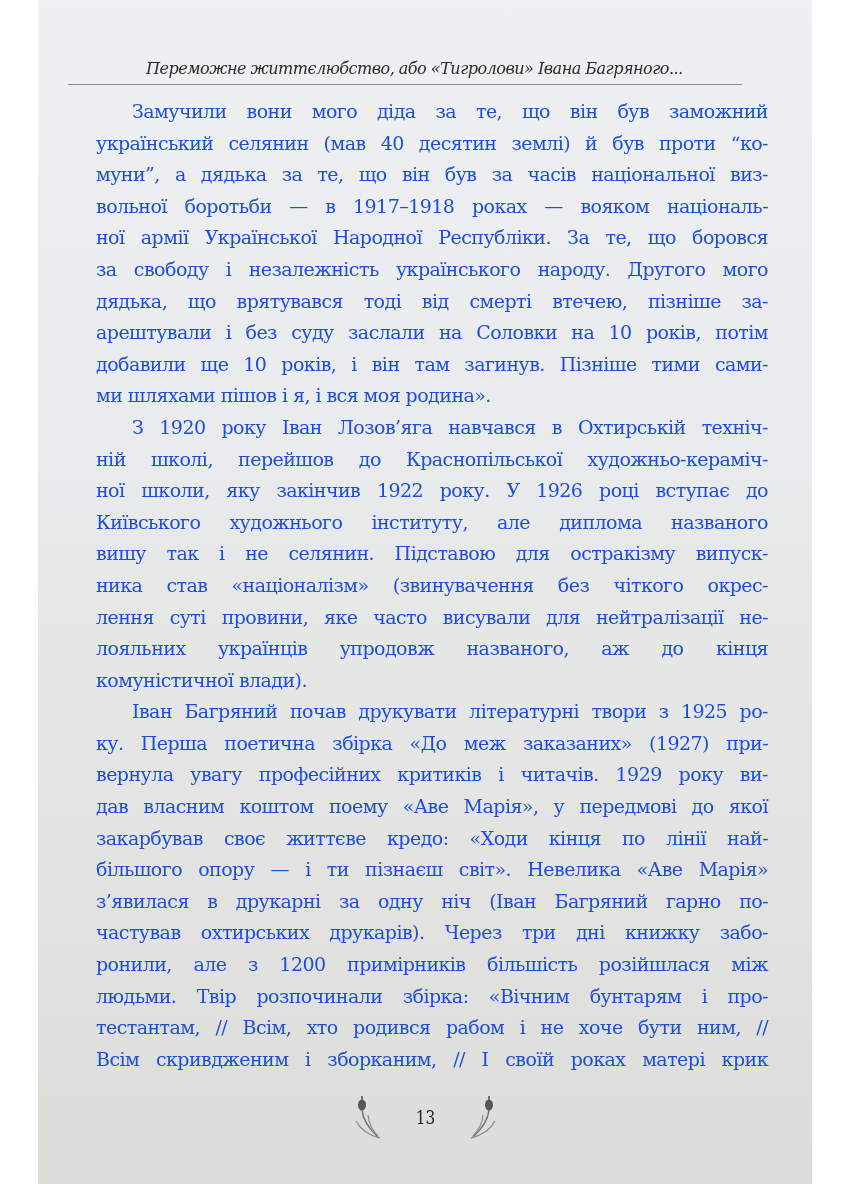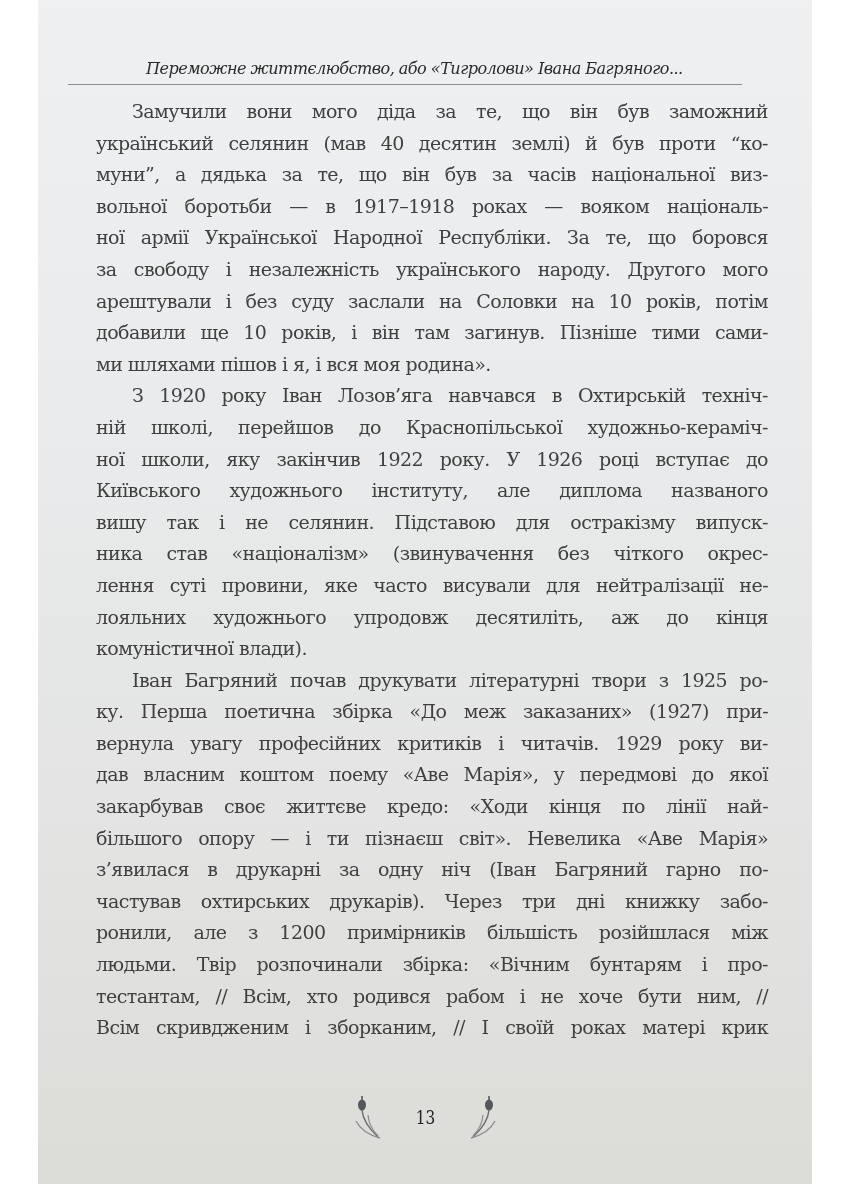--- a/index.html
+++ b/index.html
@@ -15,21 +15,21 @@
     font-family: "DejaVu Serif", serif; font-style: italic; font-size: 17.5px;
     color: #2b2b2b; letter-spacing: -0.6px; white-space: nowrap;
     transform: scaleX(0.92); transform-origin: left center;
   }
   .head-rule {
     position: absolute; left: 68px; top: 84px; width: 674px; height: 1px;
     background: #8a8c8c;
   }
   .body-text {
     position: absolute; left: 96px; top: 96px; width: 672px;
-    font-family: "DejaVu Serif", serif; font-size: 19px; color: #404040;
+    font-family: "DejaVu Serif", serif; font-size: 19px; color: #1d4ed8;
   }
   .line {
     height: 31.6px; line-height: 31.6px; text-align: justify; text-align-last: justify;
     white-space: nowrap; overflow: visible; letter-spacing: -0.55px; word-spacing: 0;
   }
   .line.last { text-align-last: left; }
   .line.indent { padding-left: 36px; }
   .folio {
     position: absolute; left: 0; top: 1092px; width: 851px; height: 50px;
     display: flex; justify-content: center; align-items: center; gap: 28px;
@@ -49,32 +49,33 @@
 <div class="head-rule"></div>
 
 <div class="body-text">
 
   <div class="line indent">Замучили вони мого діда за те, що він був заможний</div>
   <div class="line">український селянин (мав 40 десятин землі) й був проти “ко-</div>
   <div class="line">муни”, а дядька за те, що він був за часів національної виз-</div>
   <div class="line">вольної боротьби — в 1917–1918 роках — вояком національ-</div>
   <div class="line">ної армії Української Народної Республіки. За те, що боровся</div>
   <div class="line">за свободу і незалежність українського народу. Другого мого</div>
+  <div class="line">дядька, що врятувався тоді від смерті втечею, пізніше за-</div>
   <div class="line">арештували і без суду заслали на Соловки на 10 років, потім</div>
   <div class="line">добавили ще 10 років, і він там загинув. Пізніше тими сами-</div>
   <div class="line last">ми шляхами пішов і я, і вся моя родина».</div>
 
   <div class="line indent">З 1920 року Іван Лозов’яга навчався в Охтирській техніч-</div>
   <div class="line">ній школі, перейшов до Краснопільської художньо-кераміч-</div>
   <div class="line">ної школи, яку закінчив 1922 року. У 1926 році вступає до</div>
   <div class="line">Київського художнього інституту, але диплома названого</div>
   <div class="line">вишу так і не селянин. Підставою для остракізму випуск-</div>
   <div class="line">ника став «націоналізм» (звинувачення без чіткого окрес-</div>
   <div class="line">лення суті провини, яке часто висували для нейтралізації не-</div>
-  <div class="line">лояльних художнього упродовж десятиліть, аж до кінця</div>
+  <div class="line">лояльних українців упродовж названого, аж до кінця</div>
   <div class="line last">комуністичної влади).</div>
 
   <div class="line indent">Іван Багряний почав друкувати літературні твори з 1925 ро-</div>
   <div class="line">ку. Перша поетична збірка «До меж заказаних» (1927) при-</div>
   <div class="line">вернула увагу професійних критиків і читачів. 1929 року ви-</div>
   <div class="line">дав власним коштом поему «Аве Марія», у передмові до якої</div>
   <div class="line">закарбував своє життєве кредо: «Ходи кінця по лінії най-</div>
   <div class="line">більшого опору — і ти пізнаєш світ». Невелика «Аве Марія»</div>
   <div class="line">з’явилася в друкарні за одну ніч (Іван Багряний гарно по-</div>
   <div class="line">частував охтирських друкарів). Через три дні книжку забо-</div>

